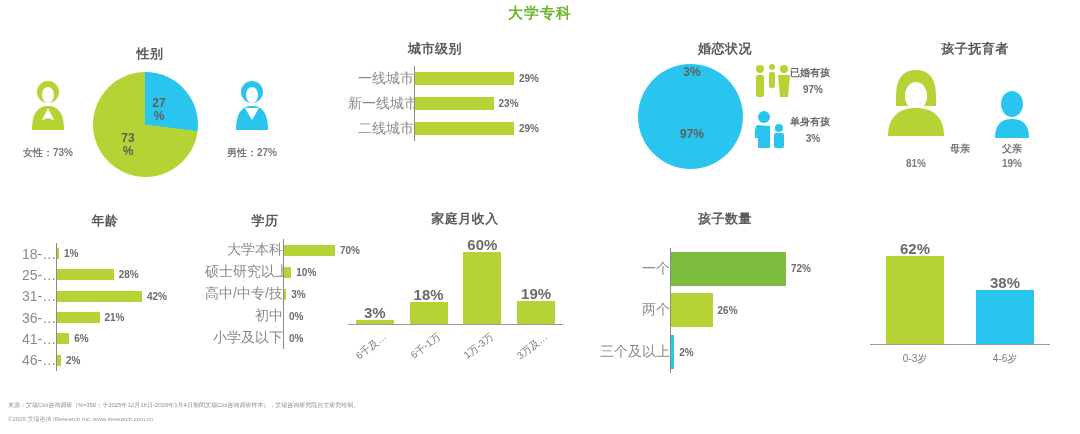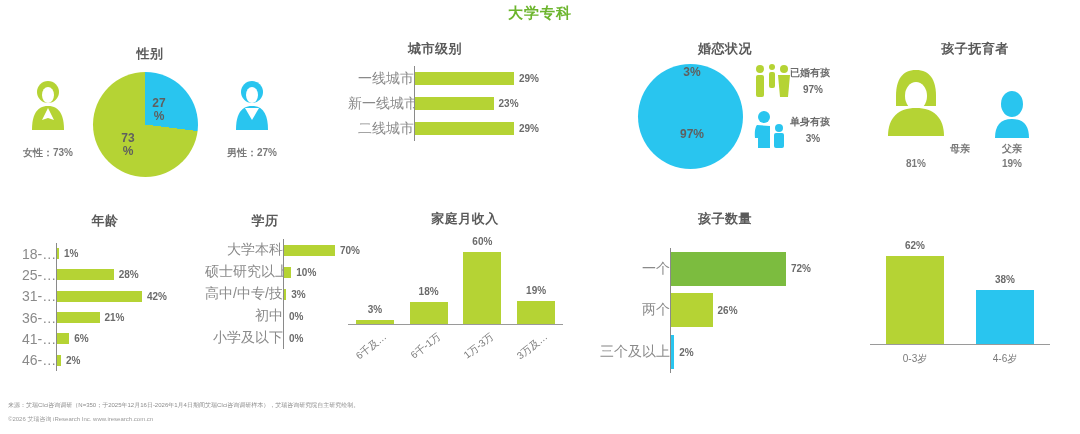--- a/index.html
+++ b/index.html
@@ -50,21 +50,21 @@
     text-align: center; white-space: nowrap; font-weight: bold;
   }
 
   
   .vbar-chart { position: absolute; }
   .vbar-baseline { position: absolute; height: 1px; background: #9a9a9a; }
   .vbar {
     position: absolute; bottom: 0; background: #b5d334;
   }
   .vbar-value {
-    position: absolute; font-size: 10px; color: #6b6b6b;
+    position: absolute; font-size: 15px; color: #6b6b6b;
     font-weight: bold; text-align: center;
   }
   .vbar-cat {
     position: absolute; font-size: 10px; color: #7a7a7a;
     white-space: nowrap;
   }
   .vbar-cat.rot {
     transform: rotate(-38deg); transform-origin: right top;
     text-align: right;
   }

